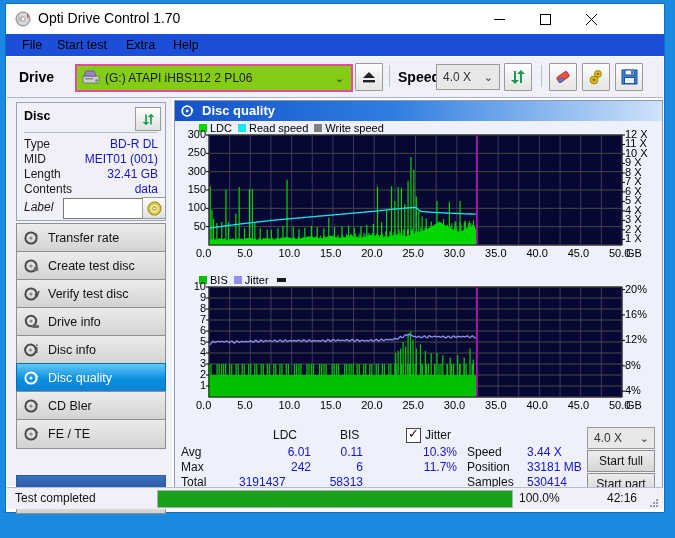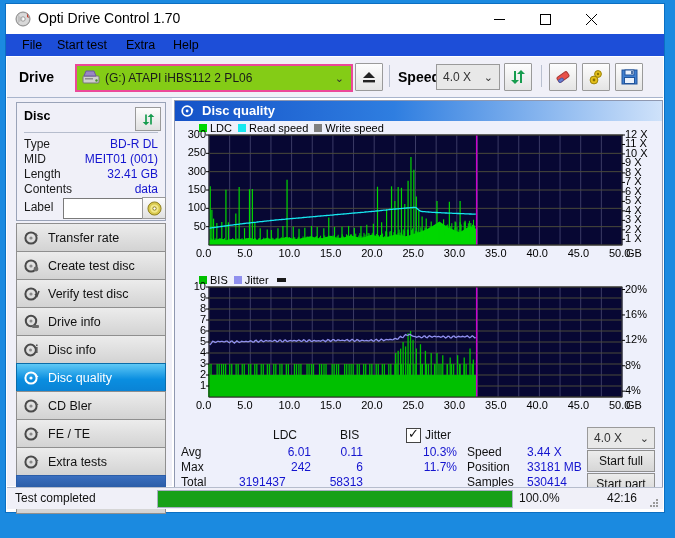--- a/index.html
+++ b/index.html
@@ -102,21 +102,21 @@
   }
   #disc-rule{position:absolute;left:7px;top:29px;width:134px;height:1px;background:#b6bdcd;}
   .drow{position:absolute;left:7px;width:134px;height:15px;font-size:12px;}
   .drow .k{position:absolute;left:0;top:0;color:#1a1a1a;}
   .drow .v{position:absolute;right:0;top:0;color:#1414cf;}
   #drow0{top:34px;}
   #drow1{top:49px;}
   #drow2{top:64px;}
   #drow3{top:79px;}
   #label-row{position:absolute;left:7px;top:95px;width:134px;height:19px;}
-  #label-row .k{position:absolute;left:0;top:2px;font-size:12px;color:#1a1a1a;}
+  #label-row .k{position:absolute;left:0;top:2px;font-size:12px;color:#1a1a1a;font-style:italic;}
   #label-input{
     position:absolute;left:39px;top:0;width:74px;height:17px;
     background:#fff;border:1px solid #7a7a7a;
   }
   #label-disc-btn{
     position:absolute;left:118px;top:-1px;width:22px;height:20px;
     background:linear-gradient(#fdfdfd,#e1e1e1);border:1px solid #9a9a9a;
     display:flex;align-items:center;justify-content:center;
   }
   
@@ -436,30 +436,20 @@
     </div>
     <div class="navbtn" id="nav7">
       <span class="nb-icon">
         <svg width="16" height="16" viewBox="0 0 16 16">
           <circle cx="7" cy="8" r="5.6" fill="none" stroke="#4a4a4a" stroke-width="2"></circle>
           <circle cx="7" cy="8" r="1.6" fill="#8a8a8a"></circle>
           <path d="M12 4 L14.5 7 L11.5 7 Z" fill="#5a5a5a"></path>
         </svg>
       </span>
       <span class="nb-label">FE / TE</span>
-    </div>
-    <div class="navbtn" id="nav8">
-      <span class="nb-icon">
-        <svg width="16" height="16" viewBox="0 0 16 16">
-          <circle cx="7" cy="8" r="5.6" fill="none" stroke="#4a4a4a" stroke-width="2"></circle>
-          <circle cx="7" cy="8" r="1.6" fill="#8a8a8a"></circle>
-          <path d="M12 4 L14.5 7 L11.5 7 Z" fill="#5a5a5a"></path>
-        </svg>
-      </span>
-      <span class="nb-label">Extra tests</span>
     </div>
 
     <div id="nav-accent"></div>
 
     <div id="statusbtn">Status window &gt; &gt;</div>
   </div>
 
   <div id="mainpanel">
 
     <div id="dq-header">

